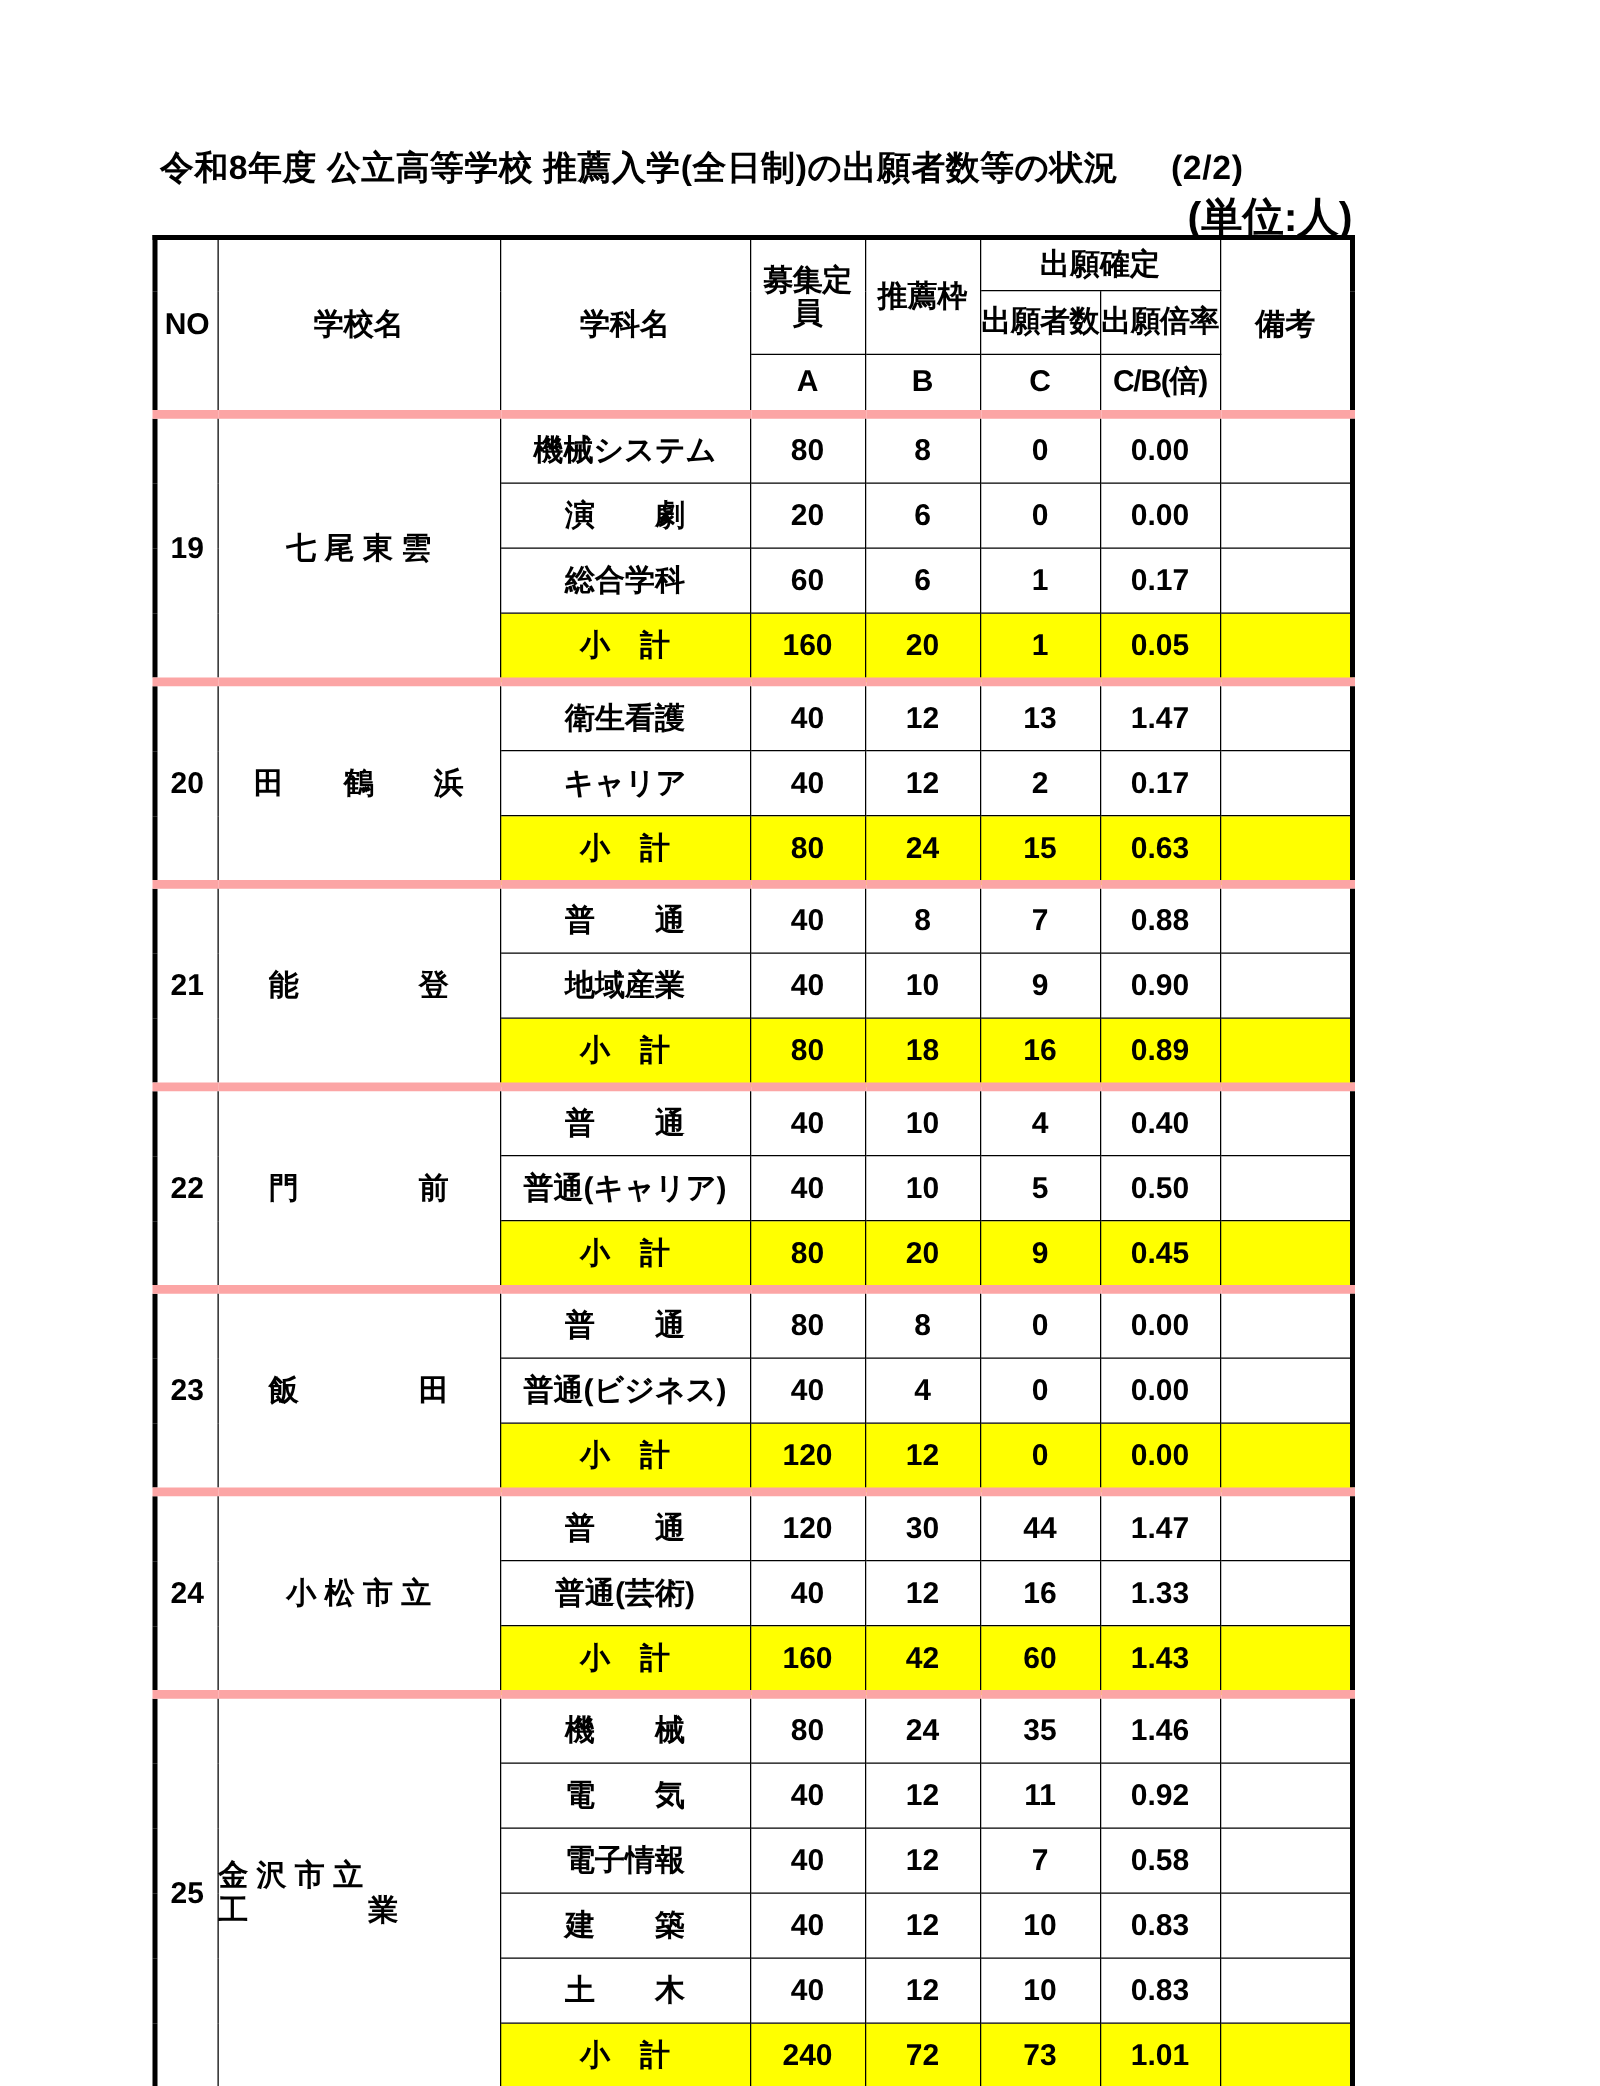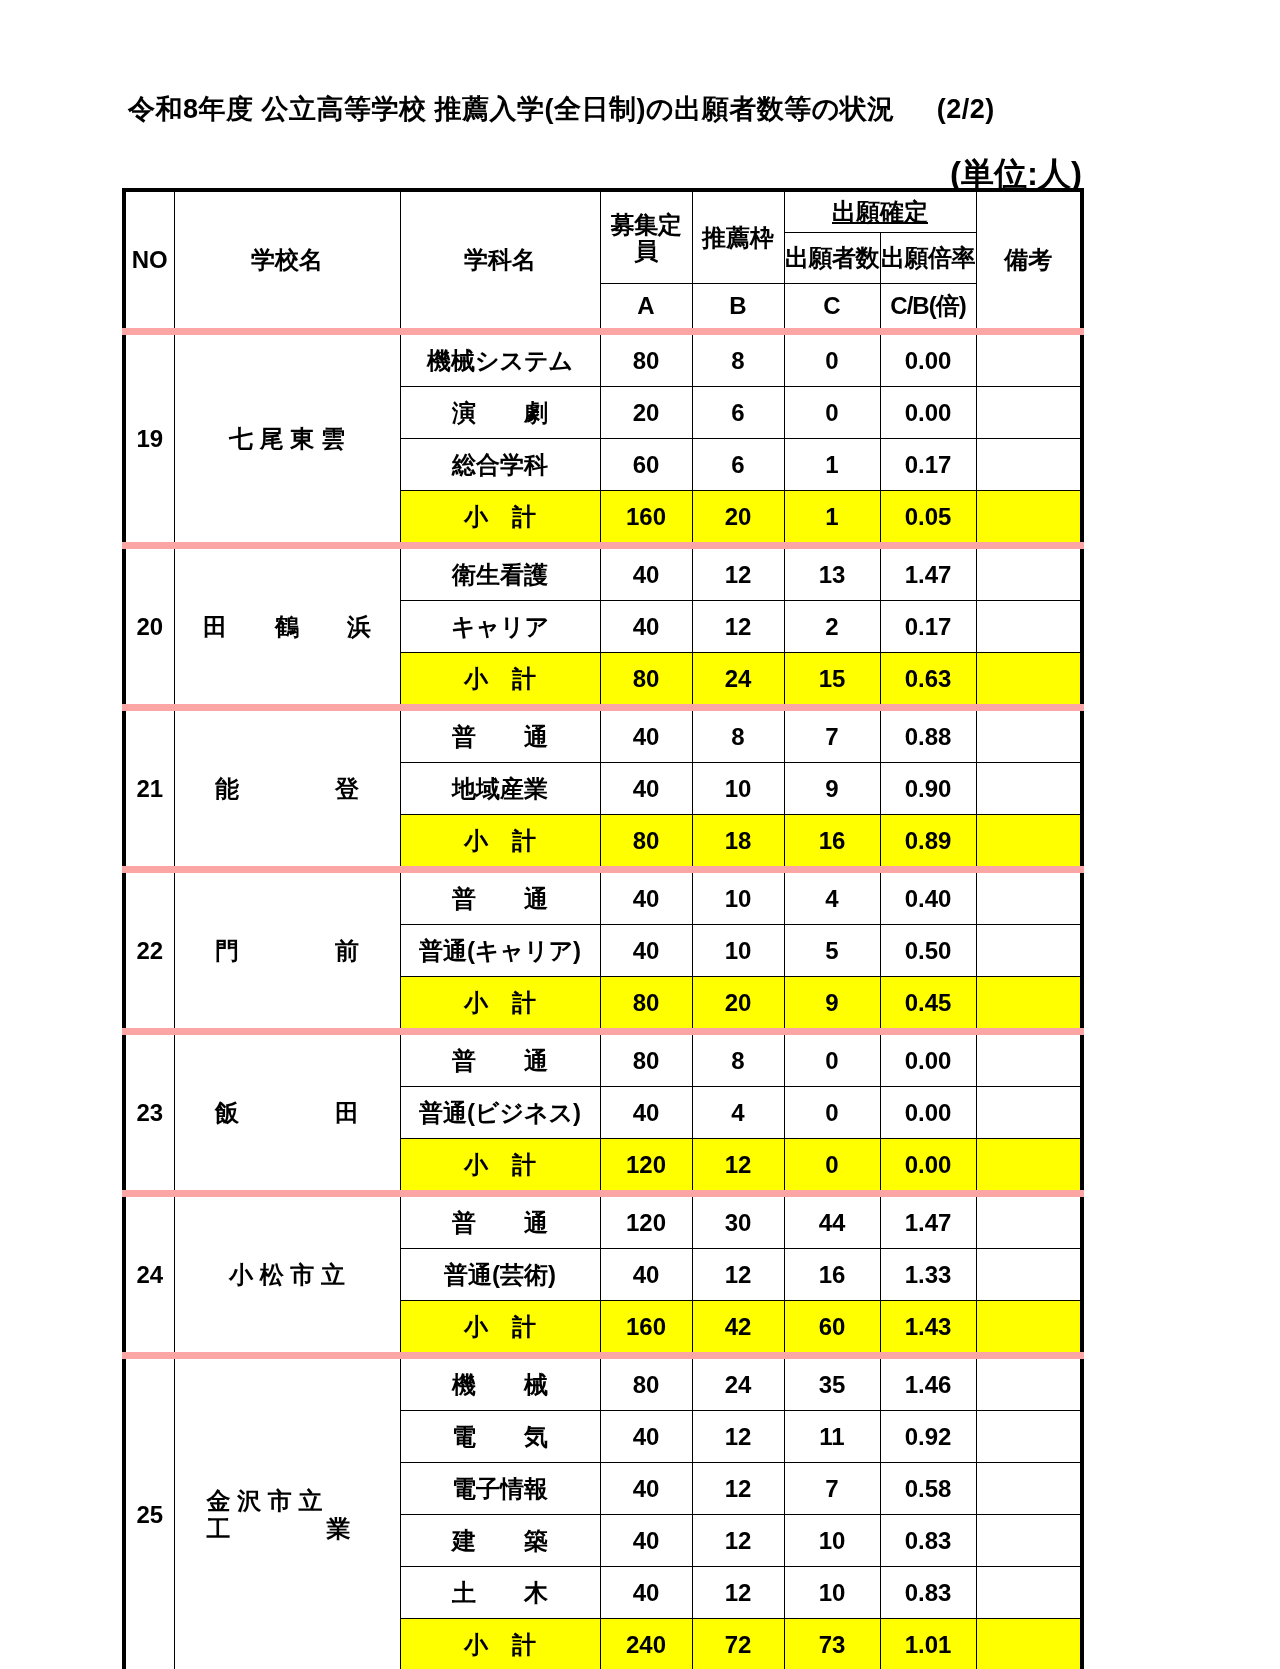--- a/index.html
+++ b/index.html
@@ -17,21 +17,21 @@
   }
   .page {
     position: relative;
     width: 1280px;
     height: 1669px;
     box-sizing: border-box;
   }
   .title {
     position: absolute;
     left: 128px;
-    top: 91px;
+    top: 116px;
     font-size: 27px;
     font-weight: bold;
     letter-spacing: 0.5px;
     white-space: nowrap;
   }
   .title .pagenum {
     margin-left: 42px;
   }
   .unit {
     position: absolute;
@@ -75,21 +75,20 @@
   col.c-a     { width: 92px; }
   col.c-b     { width: 92px; }
   col.c-c     { width: 96px; }
   col.c-r     { width: 96px; }
   col.c-rem   { width: 106px; }
 
   
   .hdr-group {
     font-size: 25px;
     height: 38px;
-    text-decoration: underline;
   }
   .hdr-main {
     font-size: 25px;
   }
   .hdr-small {
     font-size: 20px;
     letter-spacing: -0.5px;
   }
   .hdr-sub {
     font-size: 24px;
@@ -127,21 +126,20 @@
     padding: 0 10px;
   }
   td.remark { }
 
   .yellow { background: #FFFF00 !important; }
   .school-two-line {
     display: flex;
     flex-direction: column;
     gap: 2px;
     justify-content: flex-end;
-    padding-left: 32px;
   }
   .school-two-line .ln {
     display: flex;
     justify-content: space-between;
     width: 100%;
   }
 
   
   tr.block-start td { border-top: 7px solid #fca5a5; }
   tr.hdr-row1 td { border-top: 0; }

